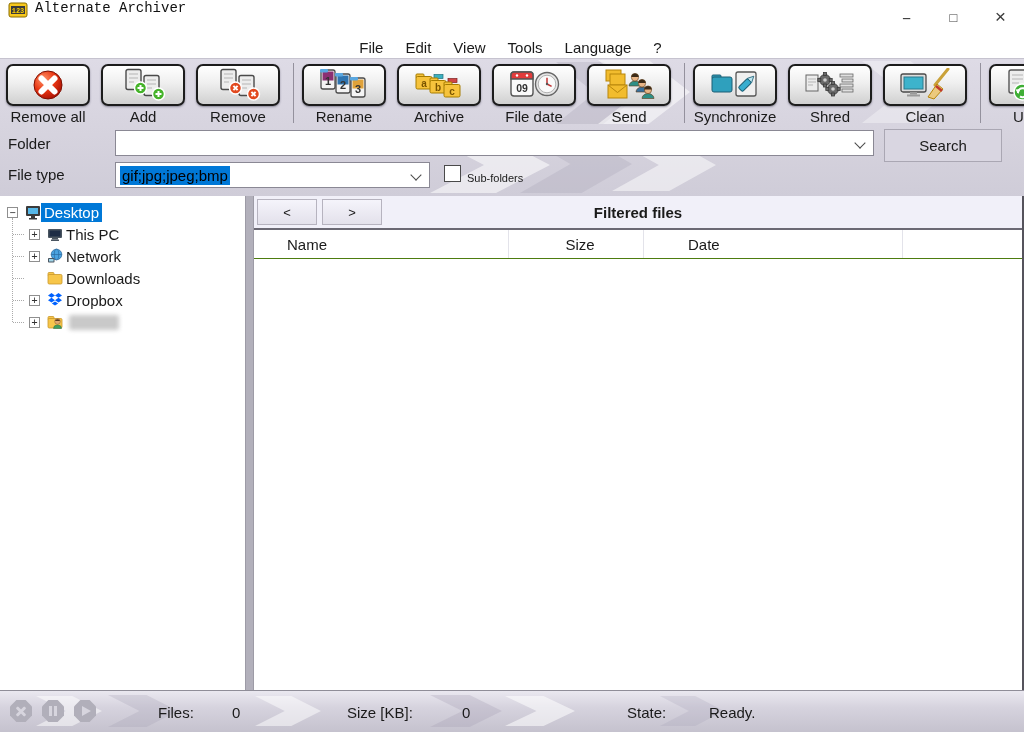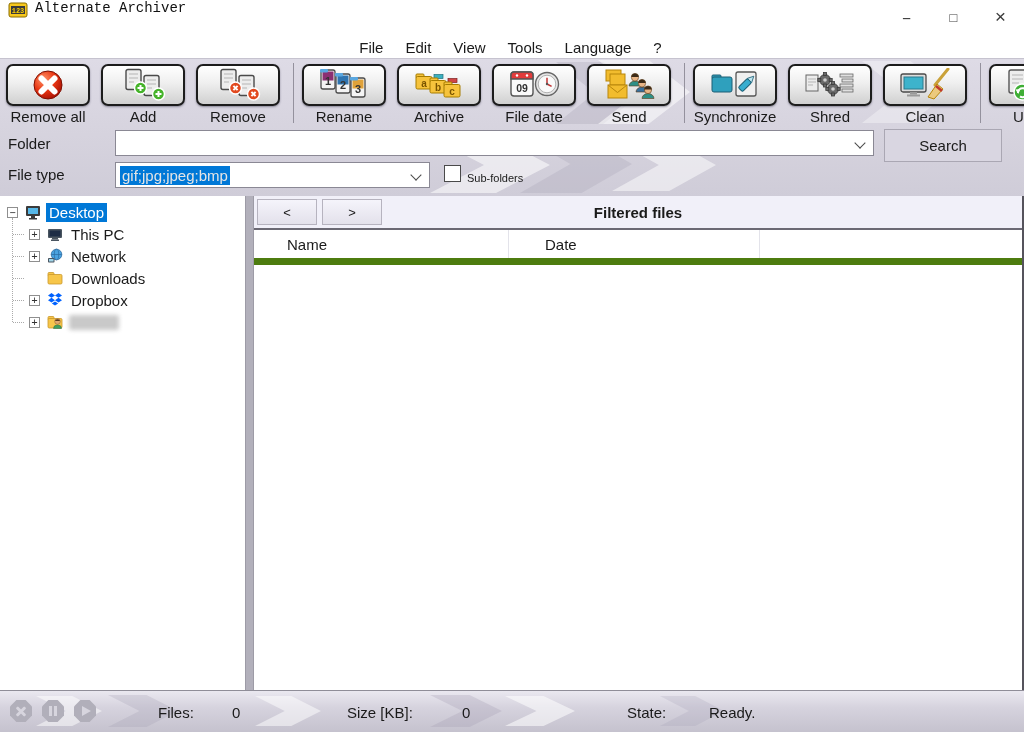--- a/index.html
+++ b/index.html
@@ -31,54 +31,54 @@
      background:linear-gradient(180deg,#ffffff 0%,#efefef 45%,#d0d0d0 100%);
      box-shadow:0 1px 2px rgba(40,40,60,.45);display:flex;align-items:center;justify-content:center;overflow:hidden;}
   .tlabel{font-size:15px;margin-top:2px;white-space:nowrap;}
   .tsep{width:1px;height:60px;background:#94919d;margin:4px 8px 0 2px;flex:none;}
 
   .flabel{position:absolute;left:8px;font-size:15px;z-index:2;}
   .combo{position:absolute;background:#fff;border:1px solid #8a8894;display:flex;align-items:center;
      padding-left:4px;box-sizing:border-box;z-index:2;font-size:15px;}
   .dd-arrow{position:absolute;right:9px;top:8px;width:7px;height:7px;border-right:1.6px solid #4a4a4a;
      border-bottom:1.6px solid #4a4a4a;transform:rotate(45deg);}
-  .sel-text{background:#0078d7;color:#e5e5e5;padding:1px 2px;white-space:nowrap;}
+  .sel-text{background:#0078d7;color:#000000;padding:1px 2px;white-space:nowrap;}
   .search-btn{position:absolute;left:884px;top:70px;width:116px;height:31px;background:#d9d6e1;
      border:1px solid #aaa7b3;display:flex;align-items:center;justify-content:center;font-size:15px;z-index:2;cursor:default;}
   .checkbox{position:absolute;left:444px;top:106px;width:15px;height:15px;background:#fff;border:1px solid #4a4a4a;z-index:2;}
   .cb-label{position:absolute;left:467px;top:113px;font-size:11px;z-index:2;}
 
   
   .main{position:absolute;top:196px;left:0;width:1024px;height:494px;display:flex;}
   .tree{width:245px;background:#fff;position:relative;padding-top:5px;box-sizing:border-box;flex:none;}
   .splitter{width:7px;flex:none;background:#b2b0bb;border-left:1px solid #9d9ba6;border-right:1px solid #9d9ba6;}
   .filepanel{flex:1;background:#fff;display:flex;flex-direction:column;border-right:2px solid #55535c;min-width:0;}
   .filebar{height:32px;background:#f1f0f9;border-bottom:2px solid #6b6974;position:relative;
      display:flex;align-items:center;flex:none;}
   .navbtn{width:58px;height:24px;margin-left:5px;background:linear-gradient(#f5f4fb,#e3e1eb);
      border:1px solid #b6b3bf;display:flex;align-items:center;justify-content:center;font-size:13px;cursor:default;}
   .filebar-title{position:absolute;left:0;right:0;text-align:center;font-size:15px;font-weight:bold;}
-  .colheader{height:28px;display:flex;border-bottom:7px solid #4d7c0f;font-size:15px;flex:none;}
+  .colheader{height:28px;display:flex;border-bottom:1px solid #4d7c0f;font-size:15px;flex:none;gap:8px;}
   .col{height:100%;display:flex;align-items:center;border-right:1px solid #e3e3ea;box-sizing:border-box;}
   .col-name{width:255px;padding-left:33px;}
   .col-size{width:127px;justify-content:center;}
   .col-type{width:127px;justify-content:center;}
   .col-date{width:251px;padding-left:36px;}
   .col-fill{flex:1;border-right:none;}
   .listarea{flex:1;background:#fff;}
 
   
   .trow{height:22px;display:flex;align-items:center;font-size:15px;position:relative;z-index:2;cursor:default;}
   .ind0{padding-left:7px;} .ind1{padding-left:29px;}
   .expander{width:11px;height:11px;border:1px solid #8f8f8f;background:#fff;flex:none;
      display:flex;align-items:center;justify-content:center;font-size:10px;line-height:9px;color:#333;
      box-sizing:border-box;font-family:"DejaVu Sans Mono",monospace;}
   .expander.hidden{visibility:hidden;}
   .ticon{width:16px;height:16px;margin-left:7px;flex:none;}
-  .tname{margin-left:5px;padding:1px 3px;white-space:nowrap;}
+  .tname{padding:1px 3px;white-space:nowrap;}
   .trow.selected .tname{background:#0078d7;color:#fff;}
   .redacted{width:50px;height:15px;margin-left:6px;background:#c9c9c9;filter:blur(2px);border-radius:2px;}
   .treelines{position:absolute;left:12px;top:22px;width:1px;height:104px;border-left:1px dotted #aaa;z-index:1;}
   .stub{position:absolute;left:13px;width:11px;height:1px;border-top:1px dotted #aaa;z-index:1;}
 
   
   .statusbar{position:absolute;top:690px;left:0;right:0;height:42px;
      background:linear-gradient(180deg,#eae8f0 0%,#d6d3de 40%,#c5c2ce 100%);
      border-top:1px solid #8f8d98;overflow:hidden;box-sizing:border-box;}
   .sbtn{position:absolute;top:9px;width:22px;height:22px;background:#b1afba;
@@ -445,20 +445,23 @@
           <span>&lt;</span>
         </div>
         <div class="navbtn">
           <span>&gt;</span>
         </div>
       </div>
       <div class="colheader">
         <div class="col col-name">
           <span>Name</span>
         </div>
+        <div class="col col-size">
+          <span>Size</span>
+        </div>
         <div class="col col-date">
           <span>Date</span>
         </div>
         <div class="col col-fill"></div>
       </div>
       <div class="listarea"></div>
     </div>
   </div>
 
   <div class="statusbar">

